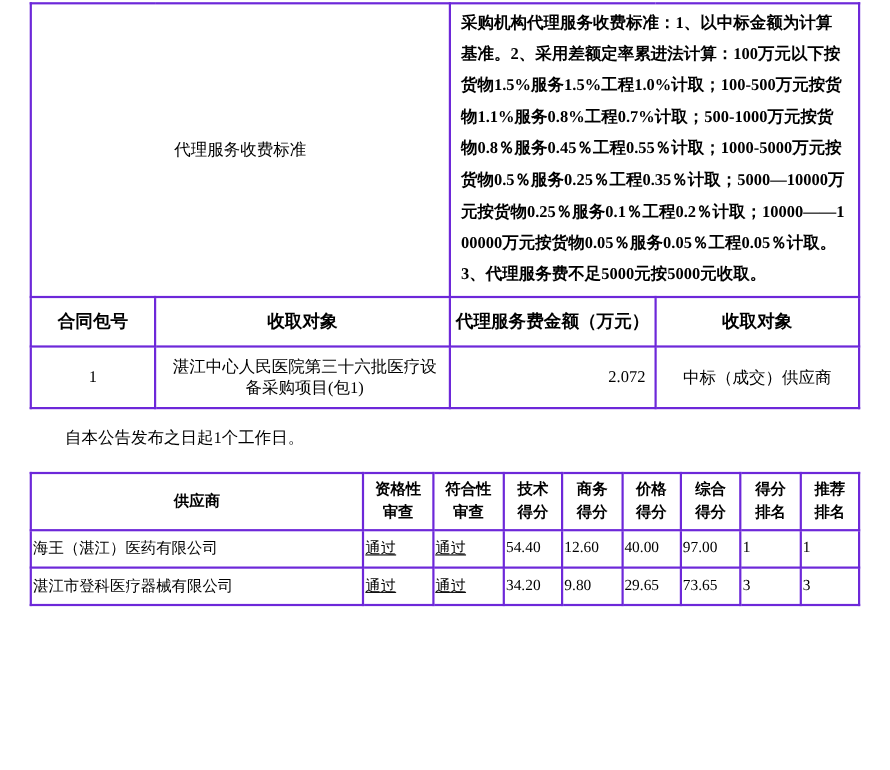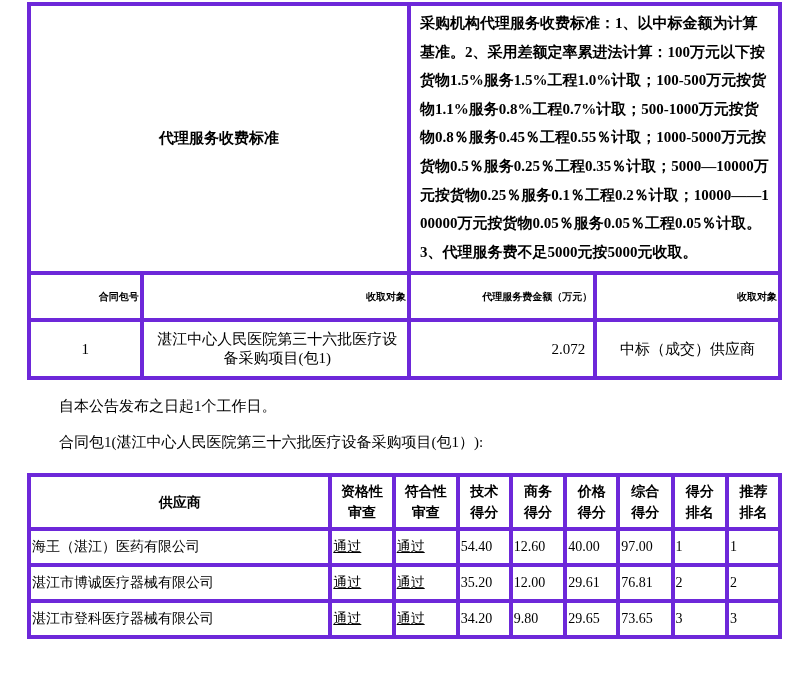--- a/index.html
+++ b/index.html
@@ -17,53 +17,53 @@
     height: 700px;
     position: relative;
   }
   table {
     border-collapse: collapse;
     table-layout: fixed;
     width: 755px;
     margin-left: 27px;
   }
   td, th {
-    border: 4px solid #6d28d9;
+    border: 2px solid #6d28d9;
     word-break: break-all;
     overflow: hidden;
   }
 
   
   .fee-table {
     margin-top: 2px;
   }
   .fee-table .c1 { width: 15.0%; }
   .fee-table .c2 { width: 35.6%; }
   .fee-table .c3 { width: 24.8%; }
   .fee-table .c4 { width: 24.6%; }
 
   .fee-label-cell {
-    font-weight: bold;
+    font-weight: normal;
     font-size: 15px;
     text-align: center;
     vertical-align: middle;
   }
   .fee-text-cell {
     font-weight: bold;
     font-size: 15px;
     line-height: 28.6px;
     padding: 3px 9px 5px 9px;
     text-align: left;
     vertical-align: top;
   }
   .fee-table th {
     height: 41px;
-    font-size: 10px;
-    font-weight: bold;
-    text-align: right;
+    font-size: 16px;
+    font-weight: bold;
+    text-align: center;
     vertical-align: middle;
   }
   .fee-table .data-row td {
     height: 52px;
     font-size: 15px;
     vertical-align: middle;
   }
   .cell-center { text-align: center; }
   .cell-left   { text-align: center; padding-left: 12px; padding-right: 8px; }
   .cell-right  { text-align: right; padding-right: 8px; }
@@ -141,21 +141,20 @@
         <td class="cell-center">1</td>
         <td class="cell-left">湛江中心人民医院第三十六批医疗设备采购项目(包1)</td>
         <td class="cell-right">2.072</td>
         <td class="cell-center">中标（成交）供应商</td>
       </tr>
     </tbody>
   </table>
 
   <div class="section-para">自本公告发布之日起1个工作日。</div>
 
-  <div class="section-para">合同包1(湛江中心人民医院第三十六批医疗设备采购项目(包1）):</div>
 
   <table class="score-table">
     <colgroup>
       <col class="s1">
         <col class="s2">
         <col class="s3">
         <col class="s4">
         <col class="s5">
       <col class="s6">
         <col class="s7">
@@ -179,31 +178,20 @@
         <td class="pass">通过</td>
         <td class="pass">通过</td>
         <td>54.40</td>
         <td>12.60</td>
         <td>40.00</td>
         <td>97.00</td>
         <td>1</td>
         <td>1</td>
       </tr>
       <tr>
-        <td>湛江市博诚医疗器械有限公司</td>
-        <td class="pass">通过</td>
-        <td class="pass">通过</td>
-        <td>35.20</td>
-        <td>12.00</td>
-        <td>29.61</td>
-        <td>76.81</td>
-        <td>2</td>
-        <td>2</td>
-      </tr>
-      <tr>
         <td>湛江市登科医疗器械有限公司</td>
         <td class="pass">通过</td>
         <td class="pass">通过</td>
         <td>34.20</td>
         <td>9.80</td>
         <td>29.65</td>
         <td>73.65</td>
         <td>3</td>
         <td>3</td>
       </tr>

